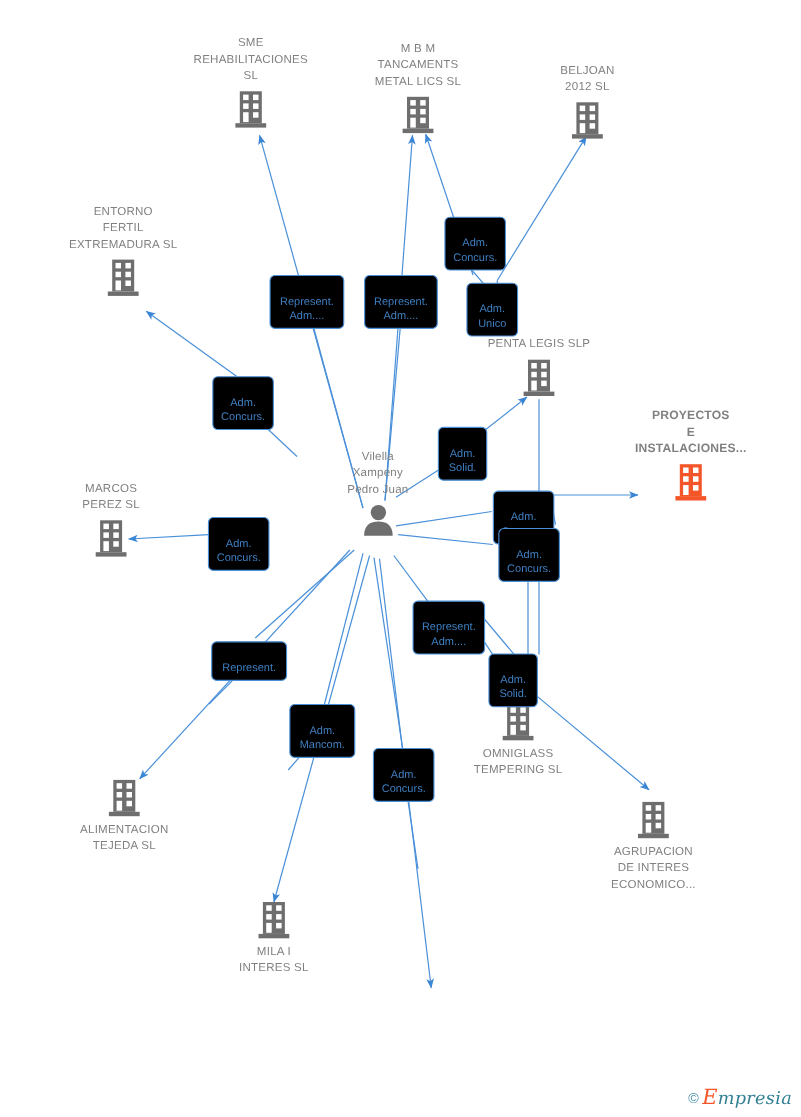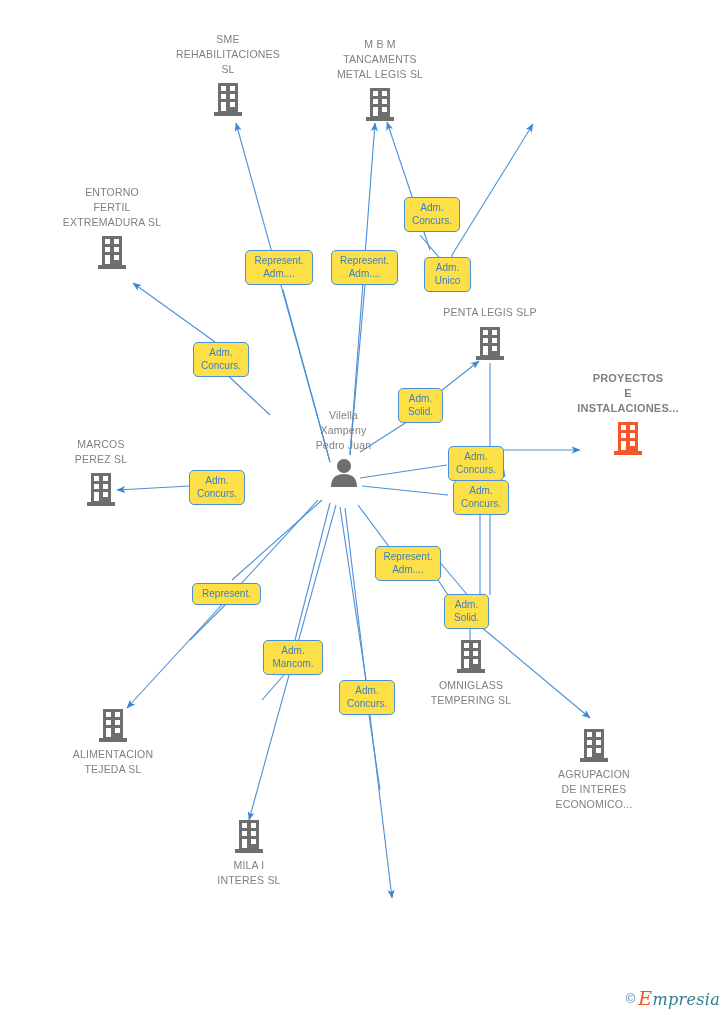--- a/index.html
+++ b/index.html
@@ -26,26 +26,26 @@
     color:#808080;
     font-weight:bold;
     font-size:11px;
   }
   .icon-wrap{display:flex;justify-content:center;align-items:flex-end;}
 
   .edge-label{
     position:absolute;
     border:1.3px solid #4a90d9;
     border-radius:5px;
-    background:#fde047;
+    background:#000000;
     color:#3f7fc1;
     font-size:10px;
     line-height:13px;
     text-align:center;
-    padding:3px 6px 4px 6px;
+    padding:17px 6px 4px 6px;
     white-space:pre-line;
     box-sizing:border-box;
     user-select:none;
   }
 
   #watermark{
     position:absolute;
     right:8px;bottom:6px;
     display:flex;align-items:center;gap:3px;
     font-size:15px;
@@ -131,39 +131,59 @@
             <rect x="8" y="21" width="5" height="9"></rect>
             <rect x="17" y="21" width="5" height="5"></rect>
           </g>
         </svg>
     </div>
   </div>
 
   <div class="node" style="left:321px;top:37px;width:118px;">
     <div class="caption">M B M
 TANCAMENTS
-METAL LEGIS SL</div>
-    <div class="icon-wrap" style="margin-top:4px;">
-      <svg width="30" height="36" viewBox="0 0 30 36">
-          <g fill="#6e6e6e">
-            <rect x="5" y="2" width="20" height="29"></rect>
-            <rect x="1" y="31" width="28" height="4"></rect>
-          </g>
-          <g fill="#ffffff">
-            <rect x="8" y="5" width="5" height="5"></rect>
-            <rect x="17" y="5" width="5" height="5"></rect>
-            <rect x="8" y="13" width="5" height="5"></rect>
-            <rect x="17" y="13" width="5" height="5"></rect>
-            <rect x="8" y="21" width="5" height="9"></rect>
-            <rect x="17" y="21" width="5" height="5"></rect>
-          </g>
-        </svg>
-    </div>
-  </div>
-
+METAL LICS SL</div>
+    <div class="icon-wrap" style="margin-top:4px;">
+      <svg width="30" height="36" viewBox="0 0 30 36">
+          <g fill="#6e6e6e">
+            <rect x="5" y="2" width="20" height="29"></rect>
+            <rect x="1" y="31" width="28" height="4"></rect>
+          </g>
+          <g fill="#ffffff">
+            <rect x="8" y="5" width="5" height="5"></rect>
+            <rect x="17" y="5" width="5" height="5"></rect>
+            <rect x="8" y="13" width="5" height="5"></rect>
+            <rect x="17" y="13" width="5" height="5"></rect>
+            <rect x="8" y="21" width="5" height="9"></rect>
+            <rect x="17" y="21" width="5" height="5"></rect>
+          </g>
+        </svg>
+    </div>
+  </div>
+
+  <div class="node" style="left:488px;top:57px;width:92px;">
+    <div class="caption">BELJOAN
+2012 SL</div>
+    <div class="icon-wrap" style="margin-top:4px;">
+      <svg width="30" height="36" viewBox="0 0 30 36">
+          <g fill="#6e6e6e">
+            <rect x="5" y="2" width="20" height="29"></rect>
+            <rect x="1" y="31" width="28" height="4"></rect>
+          </g>
+          <g fill="#ffffff">
+            <rect x="8" y="5" width="5" height="5"></rect>
+            <rect x="17" y="5" width="5" height="5"></rect>
+            <rect x="8" y="13" width="5" height="5"></rect>
+            <rect x="17" y="13" width="5" height="5"></rect>
+            <rect x="8" y="21" width="5" height="9"></rect>
+            <rect x="17" y="21" width="5" height="5"></rect>
+          </g>
+        </svg>
+    </div>
+  </div>
 
   <div class="node" style="left:54px;top:185px;width:116px;">
     <div class="caption">ENTORNO
 FERTIL
 EXTREMADURA SL</div>
     <div class="icon-wrap" style="margin-top:4px;">
       <svg width="30" height="36" viewBox="0 0 30 36">
           <g fill="#6e6e6e">
             <rect x="5" y="2" width="20" height="29"></rect>
             <rect x="1" y="31" width="28" height="4"></rect>

